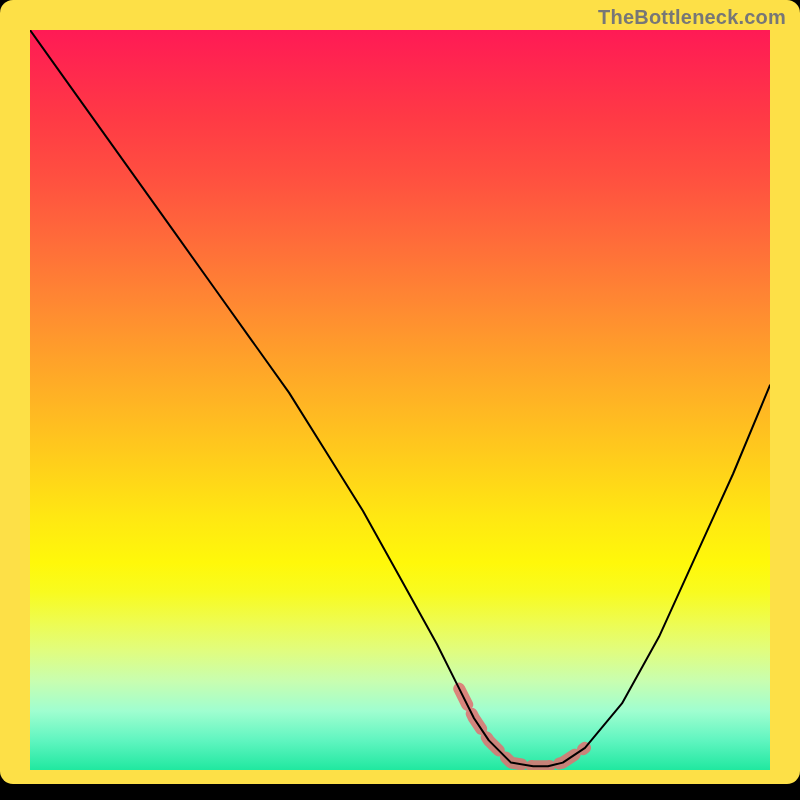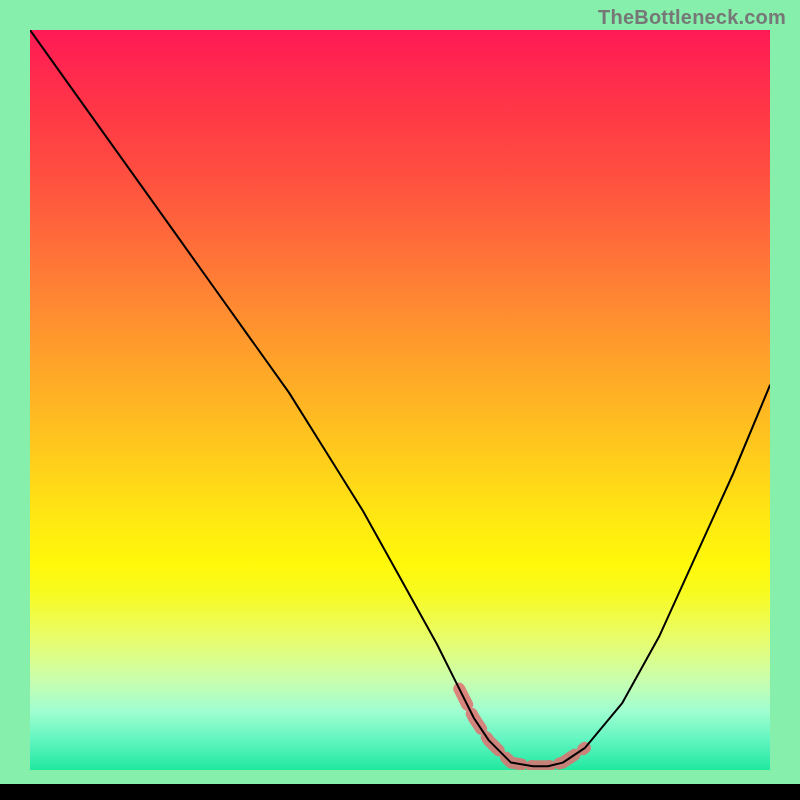--- a/index.html
+++ b/index.html
@@ -1,21 +1,22 @@
 <!DOCTYPE html>
 <html><head>
 <meta charset="utf-8">
 <style>
   * { margin: 0; padding: 0; box-sizing: border-box; }
   html, body { width: 800px; height: 800px; overflow: hidden; background: #000; }
   .frame {
     width: 800px;
     height: 784px;
-    background: #86efac;
+    background: #fde047;
     position: relative;
+    border-radius: 13px;
   }
   .plot-area {
     position: absolute;
     left: 30px;
     top: 30px;
     width: 740px;
     height: 740px;
     overflow: hidden;
   }
   .gradient-bg {

